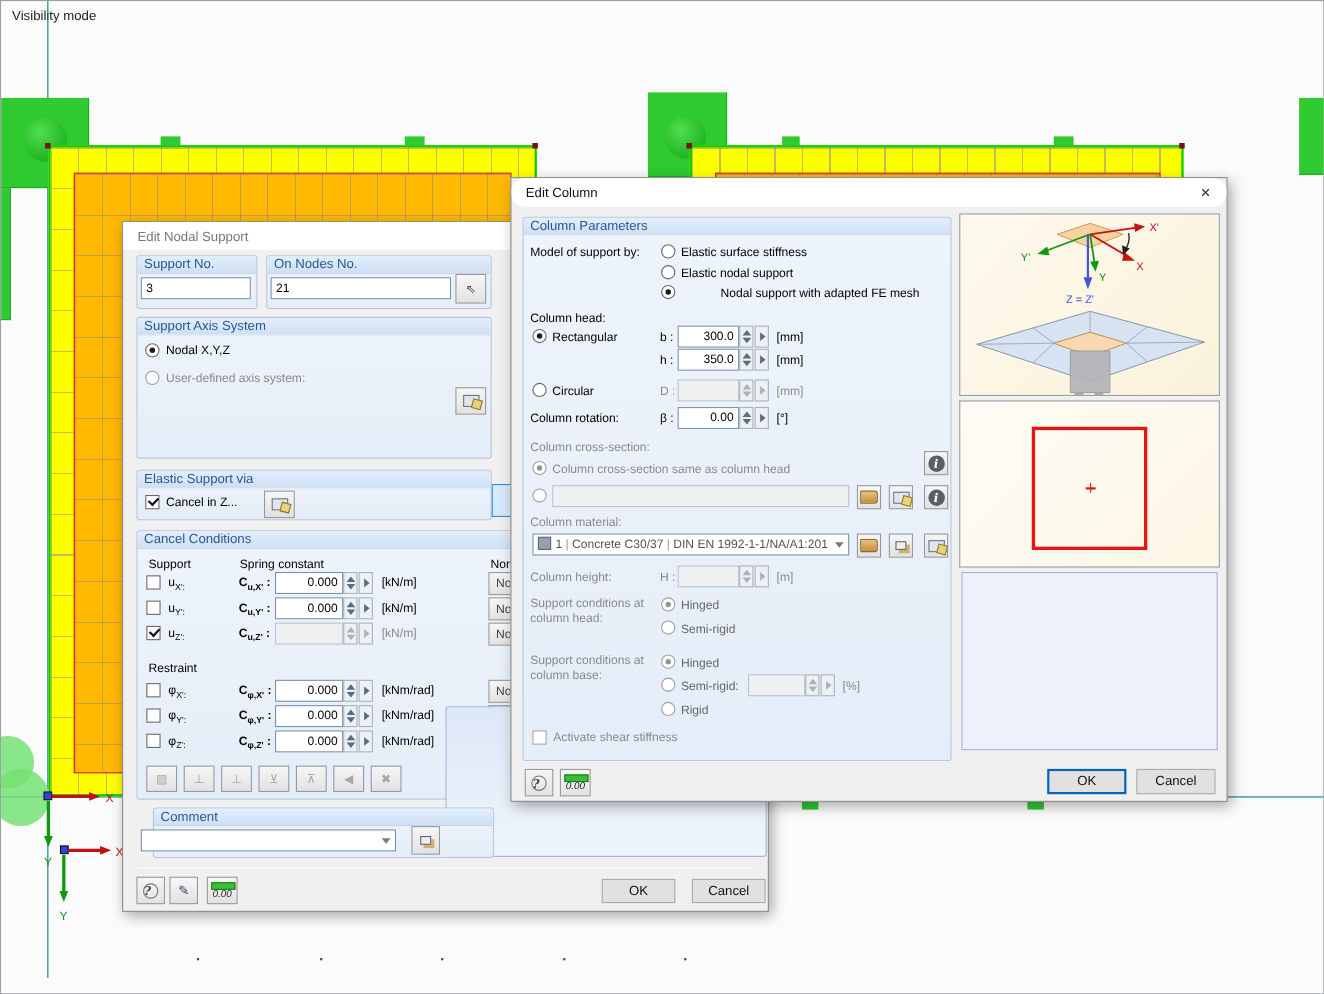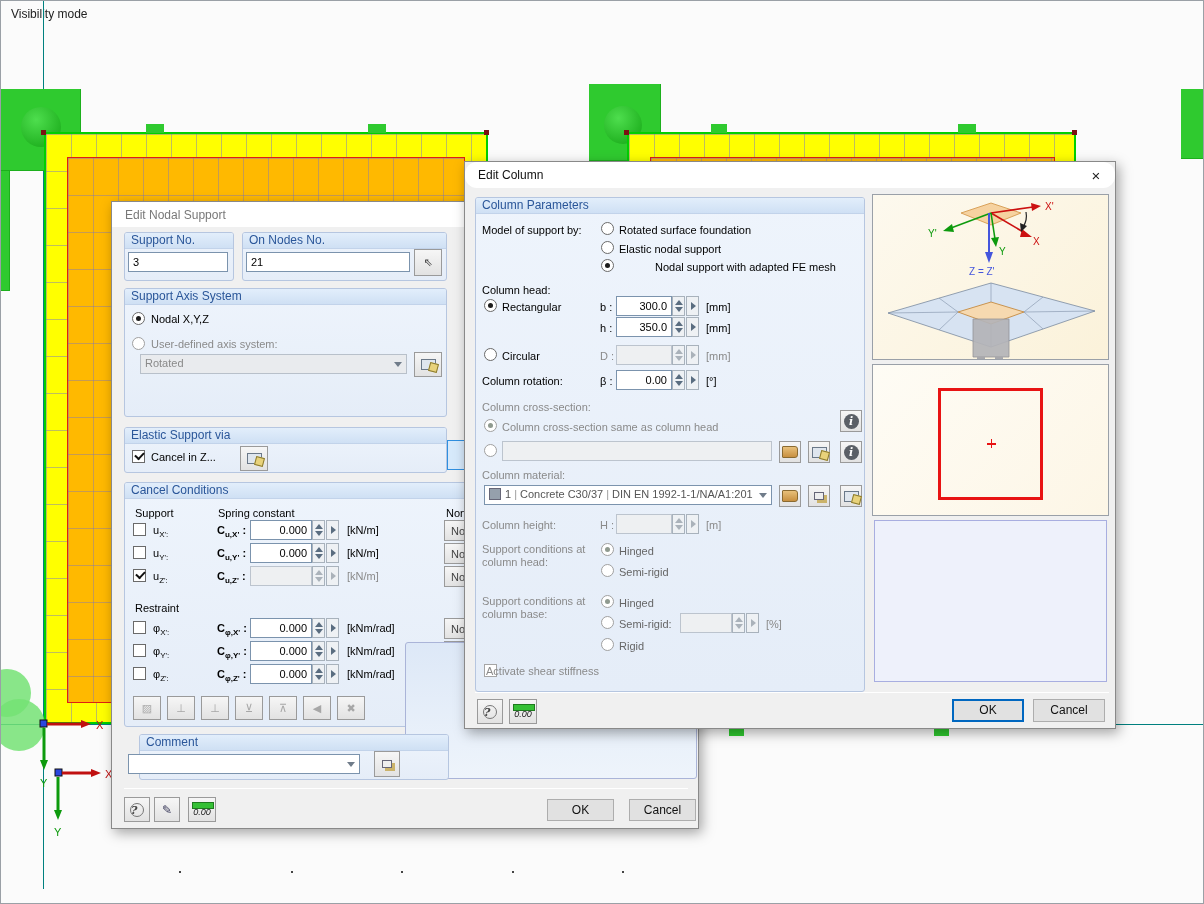--- a/index.html
+++ b/index.html
@@ -171,24 +171,20 @@
       <span>⇖</span>
     </div>
 
     <div class="grp" style="left:12px; top:86px; width:323px; height:129px;">
       <div class="gh">Support Axis System</div>
     </div>
     <div class="rad on" style="left:20px; top:110px;"></div>
     <div class="lbl" style="left:39px; top:111px;">Nodal X,Y,Z</div>
     <div class="rad dim" style="left:20px; top:135px;"></div>
     <div class="lbl dis" style="left:39px; top:136px;">User-defined axis system:</div>
-    <div class="combo off" style="left:28px; top:152px; width:267px;">
-      <span>Rotated</span>
-      <i class="chev"></i>
-    </div>
     <div class="btn" style="left:302px; top:150px; width:28px; height:25px;">
       <span class="handw"></span>
     </div>
 
     <div class="grp" style="left:12px; top:225px; width:323px; height:46px;">
       <div class="gh">Elastic Support via</div>
     </div>
     <div class="chk on" style="left:20px; top:248px;"></div>
     <div class="lbl" style="left:39px; top:249px;">Cancel in Z...</div>
     <div class="btn" style="left:128px; top:244px; width:28px; height:25px;">
@@ -355,21 +351,21 @@
     <div class="tbar" style="height:26px;border-radius:12px;">
       <div class="t">Edit Column</div>
       <div class="closeb" style="right:6px; top:4px;">×</div>
     </div>
 
     <div class="grp" style="left:10px; top:35px; width:390px; height:495px;">
       <div class="gh">Column Parameters</div>
 
       <div class="lbl" style="left:6px; top:26px;">Model of support by:</div>
       <div class="rad" style="left:125px; top:24px;"></div>
-      <div class="lbl" style="left:143px; top:26px;">Rotated surface foundation</div>
+      <div class="lbl" style="left:143px; top:26px;">Elastic surface stiffness</div>
       <div class="rad" style="left:125px; top:43px;"></div>
       <div class="lbl" style="left:143px; top:45px;">Elastic nodal support</div>
       <div class="rad on" style="left:125px; top:61px;"></div>
       <div class="lbl" style="left:143px; top:63px;margin-left:36px;">Nodal support with adapted FE mesh</div>
 
       <div class="lbl" style="left:6px; top:86px;">Column head:</div>
       <div class="rad on" style="left:8px; top:101px;"></div>
       <div class="lbl" style="left:26px; top:103px;">Rectangular</div>
       <div class="lbl" style="left:124px; top:103px;">b :</div>
       <input class="fld num" style="left: 140px; top: 98px; width: 56px;" readonly="" value="300.0">
@@ -482,21 +478,21 @@
           <i class="d"></i>
         </div>
       <div class="sbtn off" style="left:270px; top:415px;">
           <i></i>
         </div>
       <div class="lbl dis" style="left:290px; top:420px;">[%]</div>
       <div class="rad dim" style="left:125px; top:440px;"></div>
       <div class="lbl" style="left:143px; top:442px; color:#666;">Rigid</div>
 
       <div class="chk off" style="left:8px; top:466px;"></div>
-      <div class="lbl dis" style="left:10px; top:467px;">Activate shear stiffness</div>
+      <div class="lbl dis" style="left:27px; top:467px;">Activate shear stiffness</div>
     </div>
 
     <div class="pv" style="left:407px; top:32px; width:237px; height:166px;">
       <svg width="237" height="166">
         <polygon points="15,118 118,88 222,116 118,152" fill="#d7e3f2" stroke="#7a8aa0" stroke-width="0.8"></polygon>
         <polygon points="85,117 118,107 151,117 118,129" fill="#f6d9b0" stroke="#c08030" stroke-width="0.8"></polygon>
         <line x1="66" y1="103" x2="85" y2="117" stroke="#8090a8" stroke-width="0.6"></line>
         <line x1="118" y1="88" x2="118" y2="107" stroke="#8090a8" stroke-width="0.6"></line>
         <line x1="170" y1="102" x2="151" y2="117" stroke="#8090a8" stroke-width="0.6"></line>
         <line x1="66" y1="135" x2="85" y2="117" stroke="#8090a8" stroke-width="0.6"></line>

